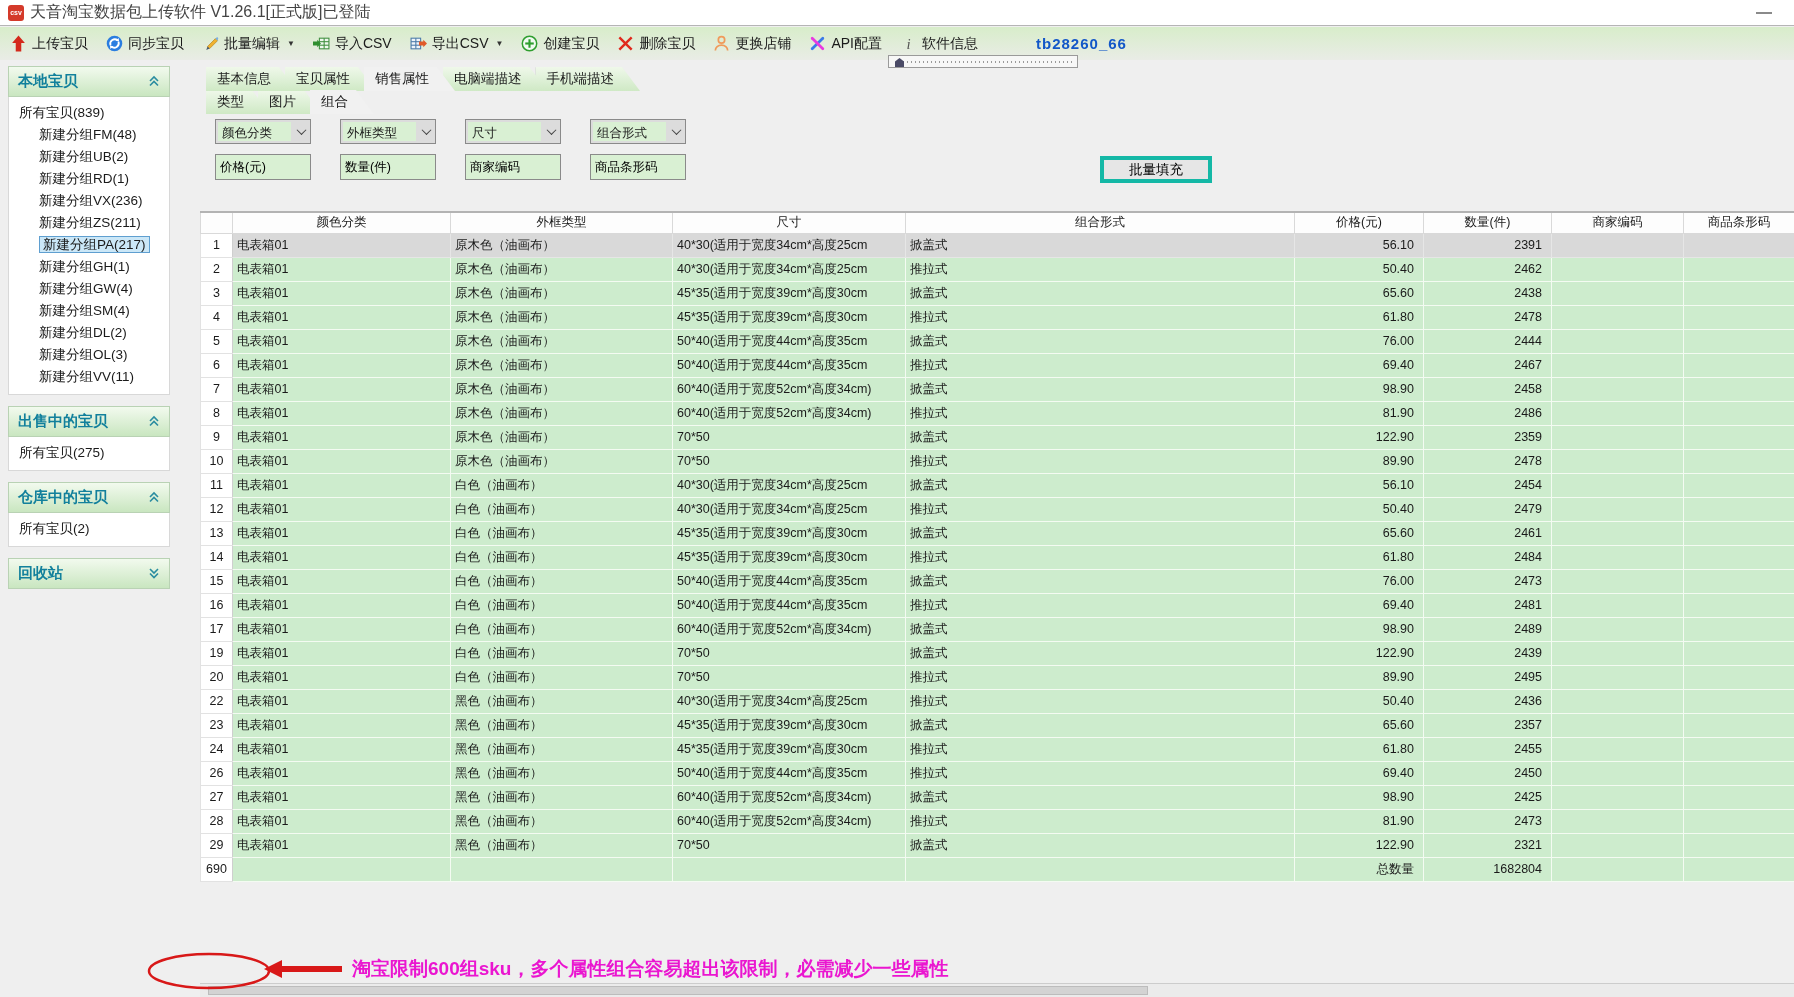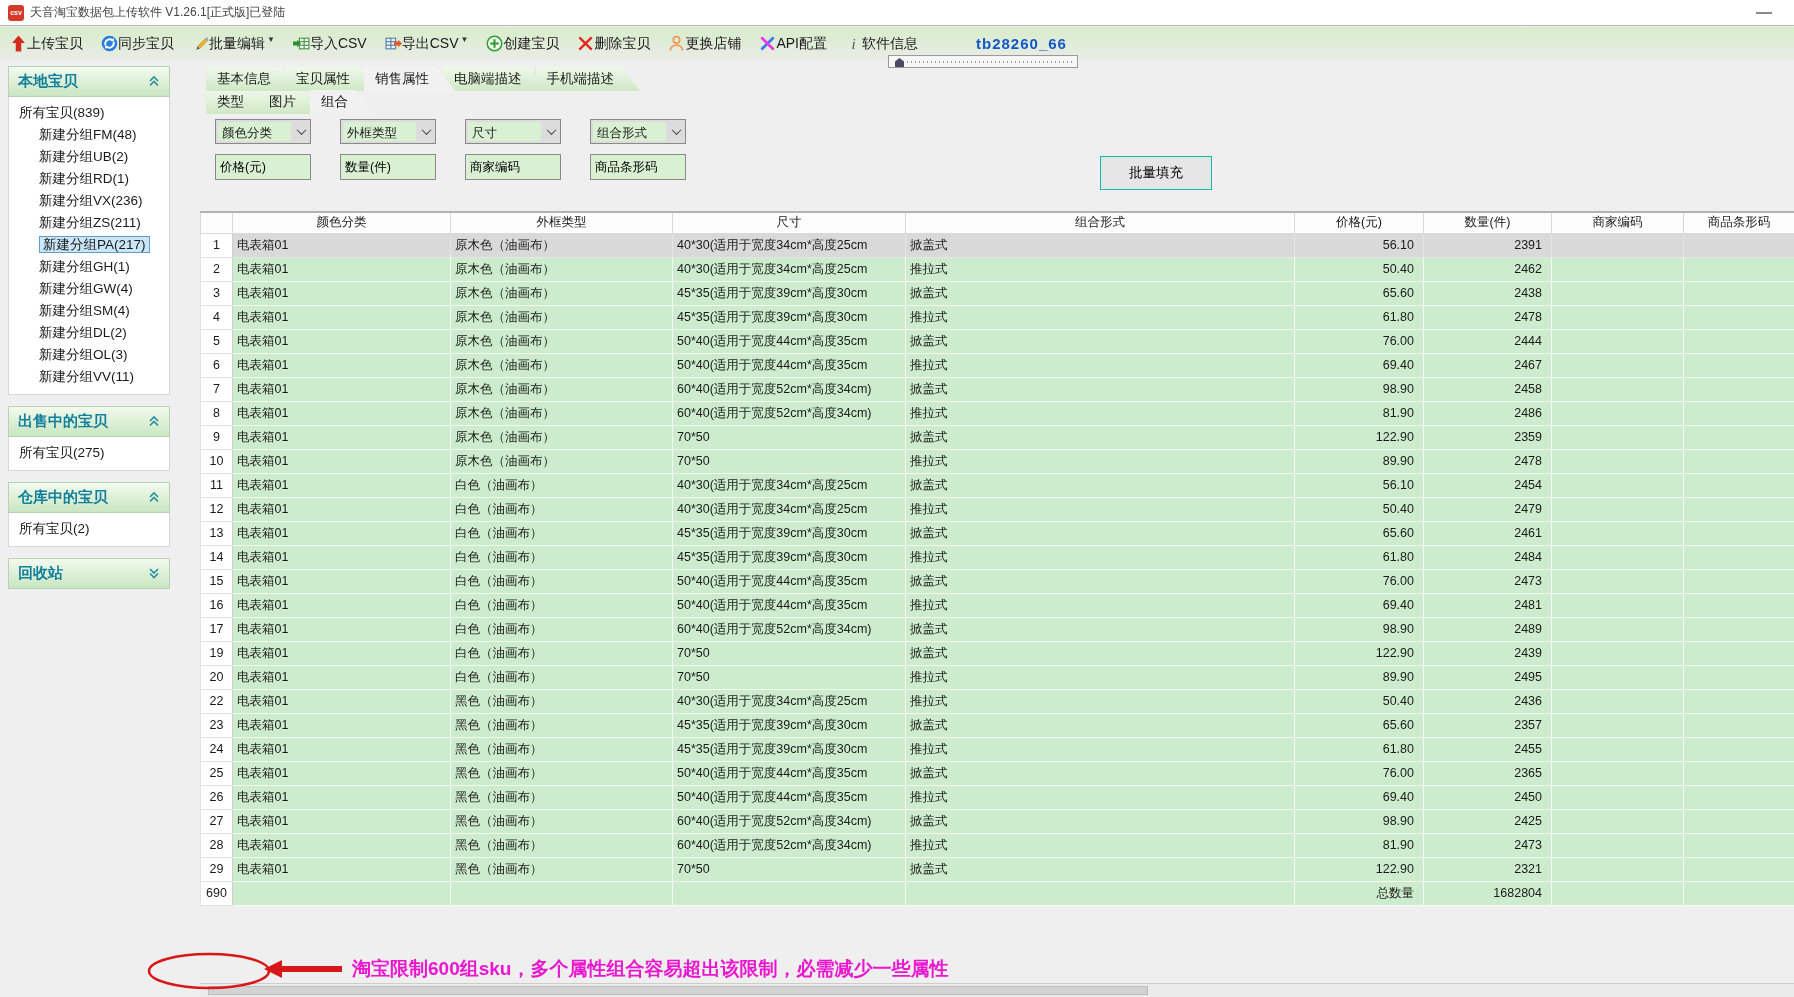--- a/index.html
+++ b/index.html
@@ -5,28 +5,28 @@
   * { margin:0; padding:0; box-sizing:border-box; }
   html,body { width:1794px; height:997px; }
   body { position:relative; background:#efefef; overflow:hidden;
          font-family:"Liberation Sans","DejaVu Sans",sans-serif; color:#1a1a1a; }
 
   
   .titlebar { position:absolute; left:0; top:0; width:1794px; height:26px; background:#ffffff;
               border-bottom:1px solid #b5b5b5; display:flex; align-items:center; padding:0 8px; }
   .appicon { width:16px; height:16px; background:#d43a2a; border-radius:3px; margin-right:6px;
              display:flex; align-items:center; justify-content:center; color:#fff; font-size:7px; font-weight:bold; }
-  .apptitle { font-size:12px; color:#444; }
+  .apptitle { font-size:16px; color:#444; }
   .minbtn { position:absolute; right:22px; top:12px; width:16px; height:2px; background:#8a8a8a; cursor:pointer; }
 
   
   .toolbar { position:absolute; left:0; top:27px; width:1794px; height:33px;
              background:linear-gradient(#d8edca,#e9ece6); display:flex; align-items:center;
              padding:0 10px; gap:18px; font-size:14px; }
-  .tb-item { display:flex; align-items:flex-start; cursor:pointer; white-space:nowrap; }
+  .tb-item { display:flex; align-items:center; gap:5px; cursor:pointer; white-space:nowrap; }
   .tb-icon { width:17px; height:17px; display:inline-flex; }
   .tb-icon svg { width:17px; height:17px; }
   .tb-caret { font-size:8px; color:#333; margin-left:2px; }
   .account { color:#1257c8; font-weight:bold; font-size:15px; letter-spacing:1px; margin-left:40px; }
 
   
   .topslider { position:absolute; left:888px; top:55px; width:190px; height:13px; background:#f7f7f7;
                border:1px solid #9a9a9a; }
   .topslider .dots { position:absolute; left:14px; right:4px; top:5px; height:2px;
         background:repeating-linear-gradient(90deg,#9a9a9a 0 1px,transparent 1px 4px); }
@@ -57,22 +57,22 @@
   .combos { position:absolute; left:215px; top:119px; display:flex; gap:29px; }
   .combo { width:96px; height:25px; border:1px solid #8a8a8a; background:#dcdcdc; display:flex;
            align-items:stretch; cursor:pointer; }
   .combo .fld { flex:1; background:#d9f0d3; margin:2px; font-size:12.5px; padding:3px 0 0 4px; white-space:nowrap; }
   .combo .arr { width:17px; display:flex; align-items:center; justify-content:center; }
   .chev { width:7px; height:7px; border-right:1.7px solid #444; border-bottom:1.7px solid #444;
           transform:rotate(45deg) translate(-1px,-1px); }
   .inputs { position:absolute; left:215px; top:154px; display:flex; gap:29px; }
   .inputs input { width:96px; height:26px; border:1px solid #8a8a8a; background:#d9f0d3;
                   font-size:12.5px; padding-left:4px; font-family:inherit; }
-  .fillbtn { position:absolute; left:1100px; top:156px; width:112px; height:34px; background:#e6e6e6;
-             border:1px solid #14b8a6; font-size:13.5px; font-family:Liberation Serif, serif; cursor:pointer; }
+  .fillbtn { position:absolute; left:1100px; top:156px; width:112px; height:27px; background:#e6e6e6;
+             border:4px solid #14b8a6; font-size:13.5px; font-family:Liberation Serif, serif; cursor:pointer; }
 
   
   table.sku { position:absolute; left:200px; top:211px; width:1594px; border-collapse:collapse;
               table-layout:fixed; font-size:12.5px; }
   col.c0{width:32px} col.c1{width:218px} col.c2{width:222px} col.c3{width:233px} col.c4{width:389px}
   col.c5{width:129px} col.c6{width:128px} col.c7{width:132px} col.c8{width:111px}
   .sku th { height:21px; background:#fdfdfd; border:1px solid #d9d9d9; border-top:2px solid #b3b3b3;
             font-weight:normal; text-align:center; }
   .sku td { height:24px; background:#cdeccd; border:1px solid #f4fbf2; padding:0 4px;
             white-space:nowrap; overflow:hidden; }
@@ -572,31 +572,20 @@
         <td>电表箱01</td>
         <td>黑色（油画布）</td>
         <td>45*35(适用于宽度39cm*高度30cm</td>
         <td>推拉式</td>
         <td class="num">61.80</td>
         <td class="num">2455</td>
         <td></td>
         <td></td>
       </tr>
       <tr>
-        <td class="rn">25</td>
-        <td>电表箱01</td>
-        <td>黑色（油画布）</td>
-        <td>50*40(适用于宽度44cm*高度35cm</td>
-        <td>掀盖式</td>
-        <td class="num">76.00</td>
-        <td class="num">2365</td>
-        <td></td>
-        <td></td>
-      </tr>
-      <tr>
         <td class="rn">26</td>
         <td>电表箱01</td>
         <td>黑色（油画布）</td>
         <td>50*40(适用于宽度44cm*高度35cm</td>
         <td>推拉式</td>
         <td class="num">69.40</td>
         <td class="num">2450</td>
         <td></td>
         <td></td>
       </tr>

